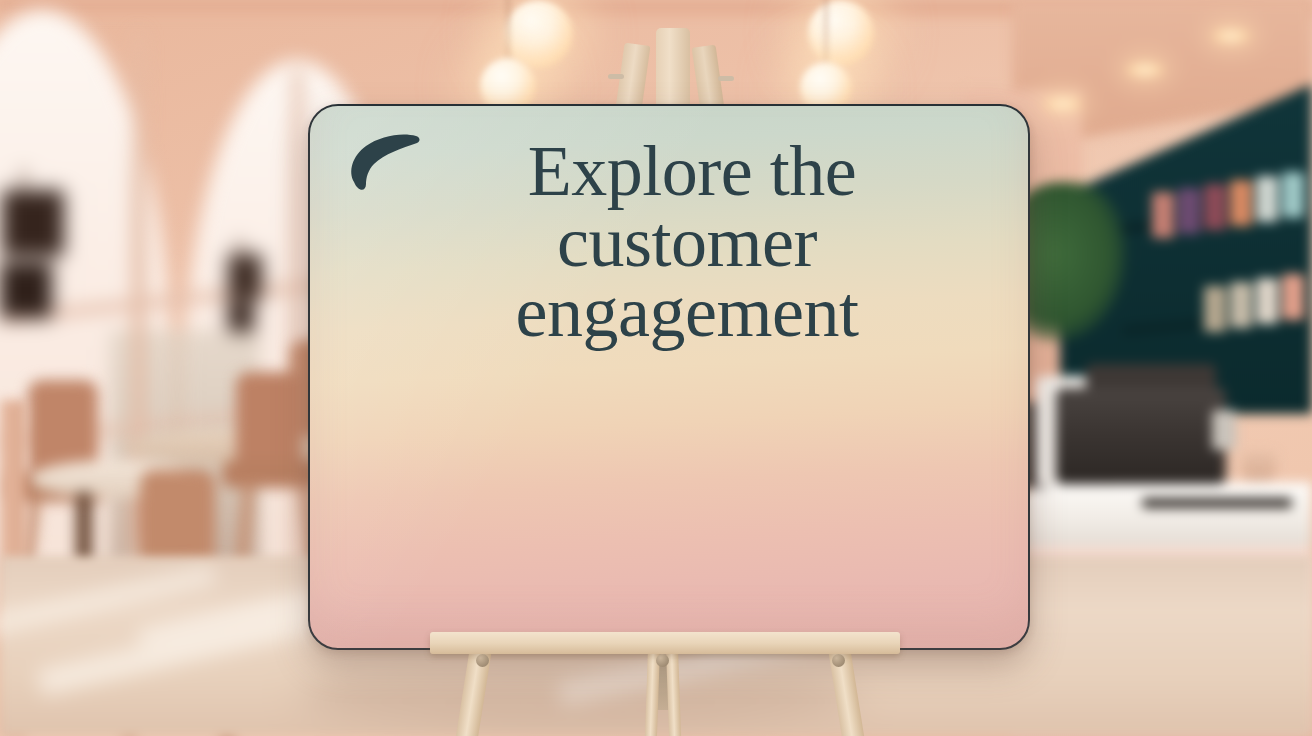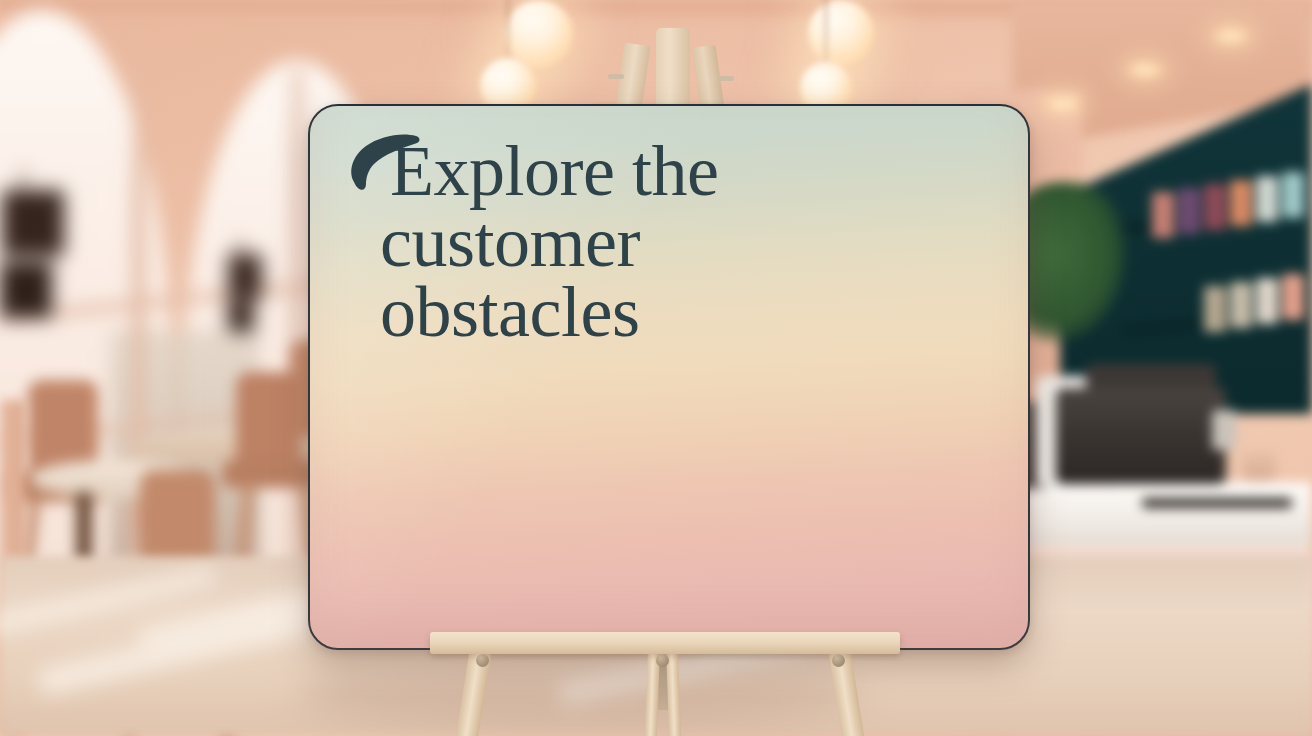--- a/index.html
+++ b/index.html
@@ -333,20 +333,21 @@
   }
 
   .board-text {
     position:absolute; left:70px; top:30px; right:34px;
     color:#2d4249;
     font-family:"Liberation Serif", serif;
     font-size:72px;
     line-height:0.98;
     letter-spacing:-0.5px;
     font-weight:400;
+    text-align:center;
   }
   .board-text .ln { display:block; white-space:nowrap; }
   .board-text .ln.l1 { text-indent:10px; }
 
   .badge {
     position:absolute; right:28px; bottom:22px;
     background:#27403f;
     border-radius:46px;
     padding:9px 42px 15px 42px;
     box-shadow:0 4px 10px rgba(80,60,50,.3);
@@ -499,21 +500,21 @@
   <div class="board">
     <div class="board-sheen"></div>
 
     <svg class="quote-mark" viewBox="0 0 78 72">
       <path d="M8 52 C2 42 6 26 20 16 C34 6 56 2 70 6 C74 7 75 11 71 13 C56 18 38 24 28 34 C22 40 20 48 20 54 C20 62 12 62 8 52 Z" fill="#2d4249"></path>
     </svg>
 
     <div class="board-text">
       <span class="ln l1">Explore the</span>
       <span class="ln">customer</span>
-      <span class="ln">obstacles</span>
+      <span class="ln">engagement</span>
     </div>
 
   </div>
   <div class="board-edge-shadow"></div>
 
   <div class="easel-bottom-group">
     <div class="eb-brace"></div>
     <div class="eb-leg bl"></div>
     <div class="eb-leg bc1"></div>
     <div class="eb-leg bc2"></div>

